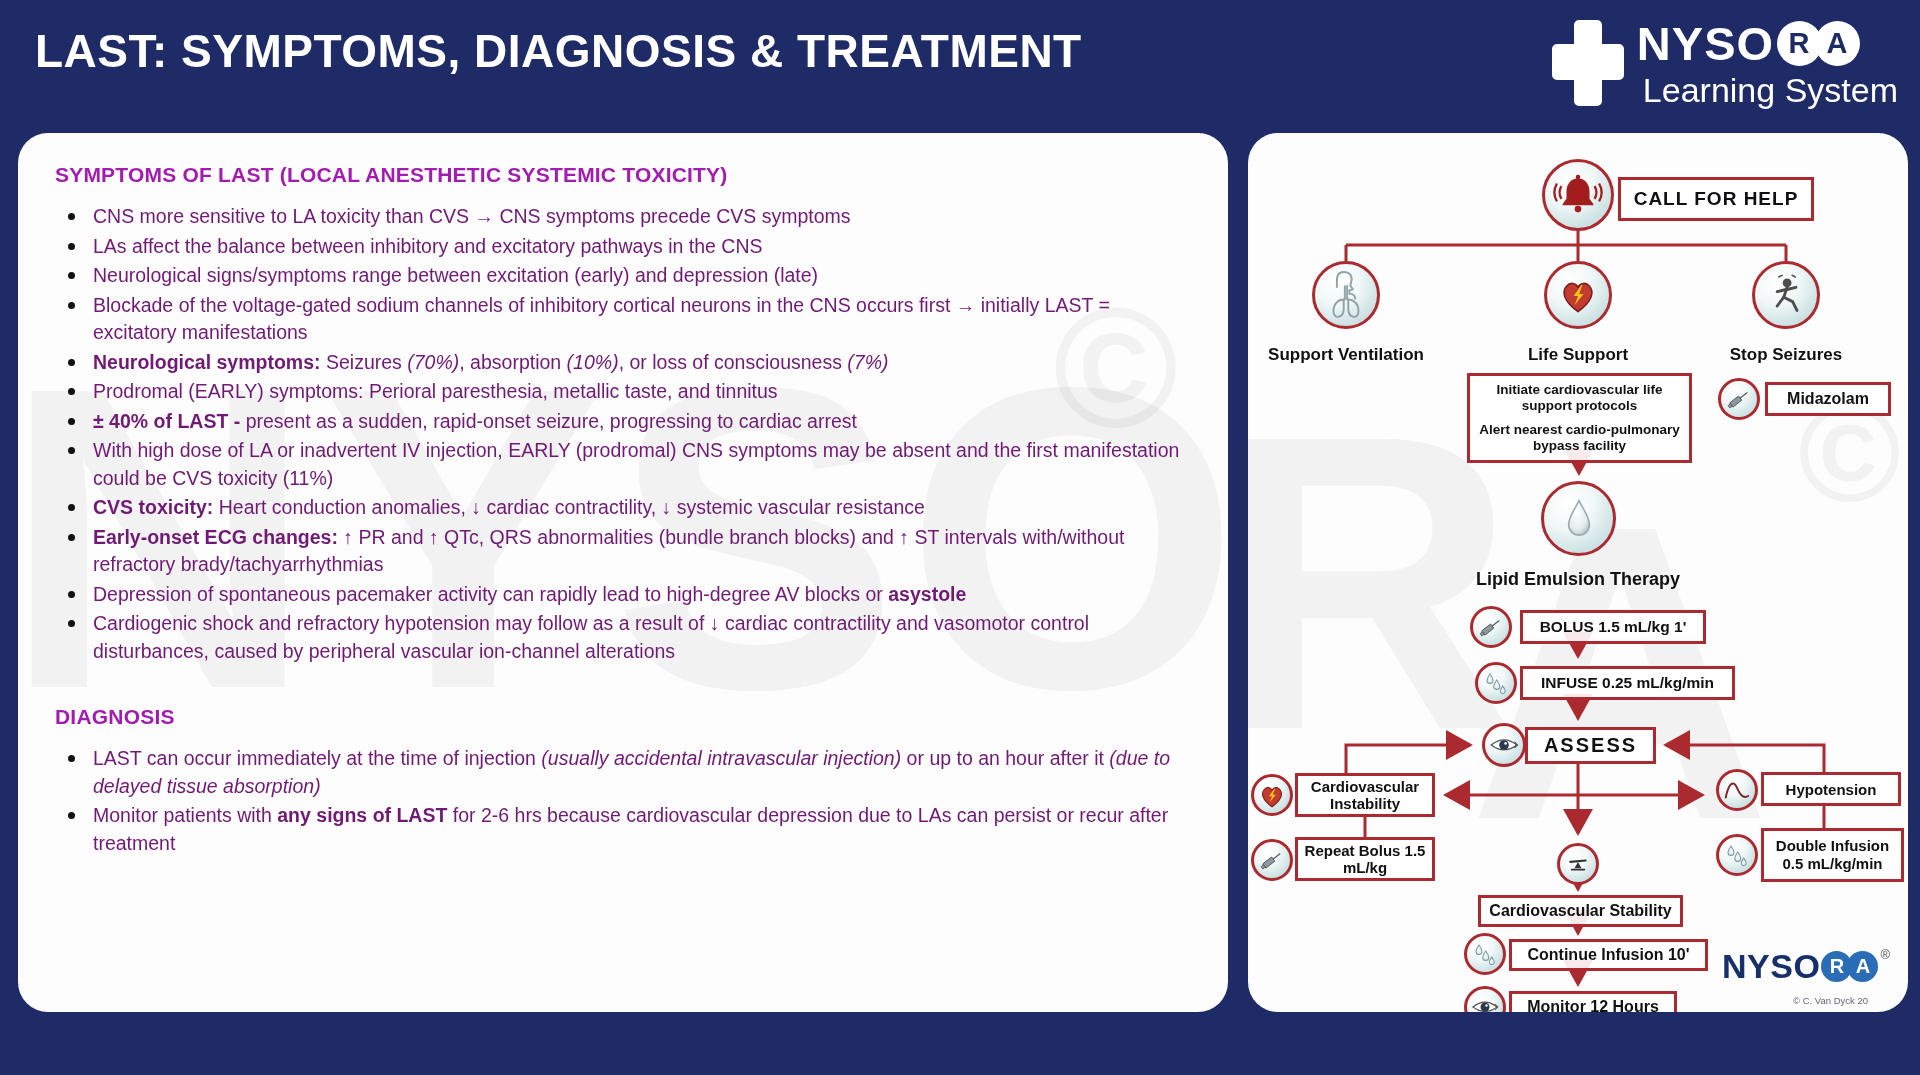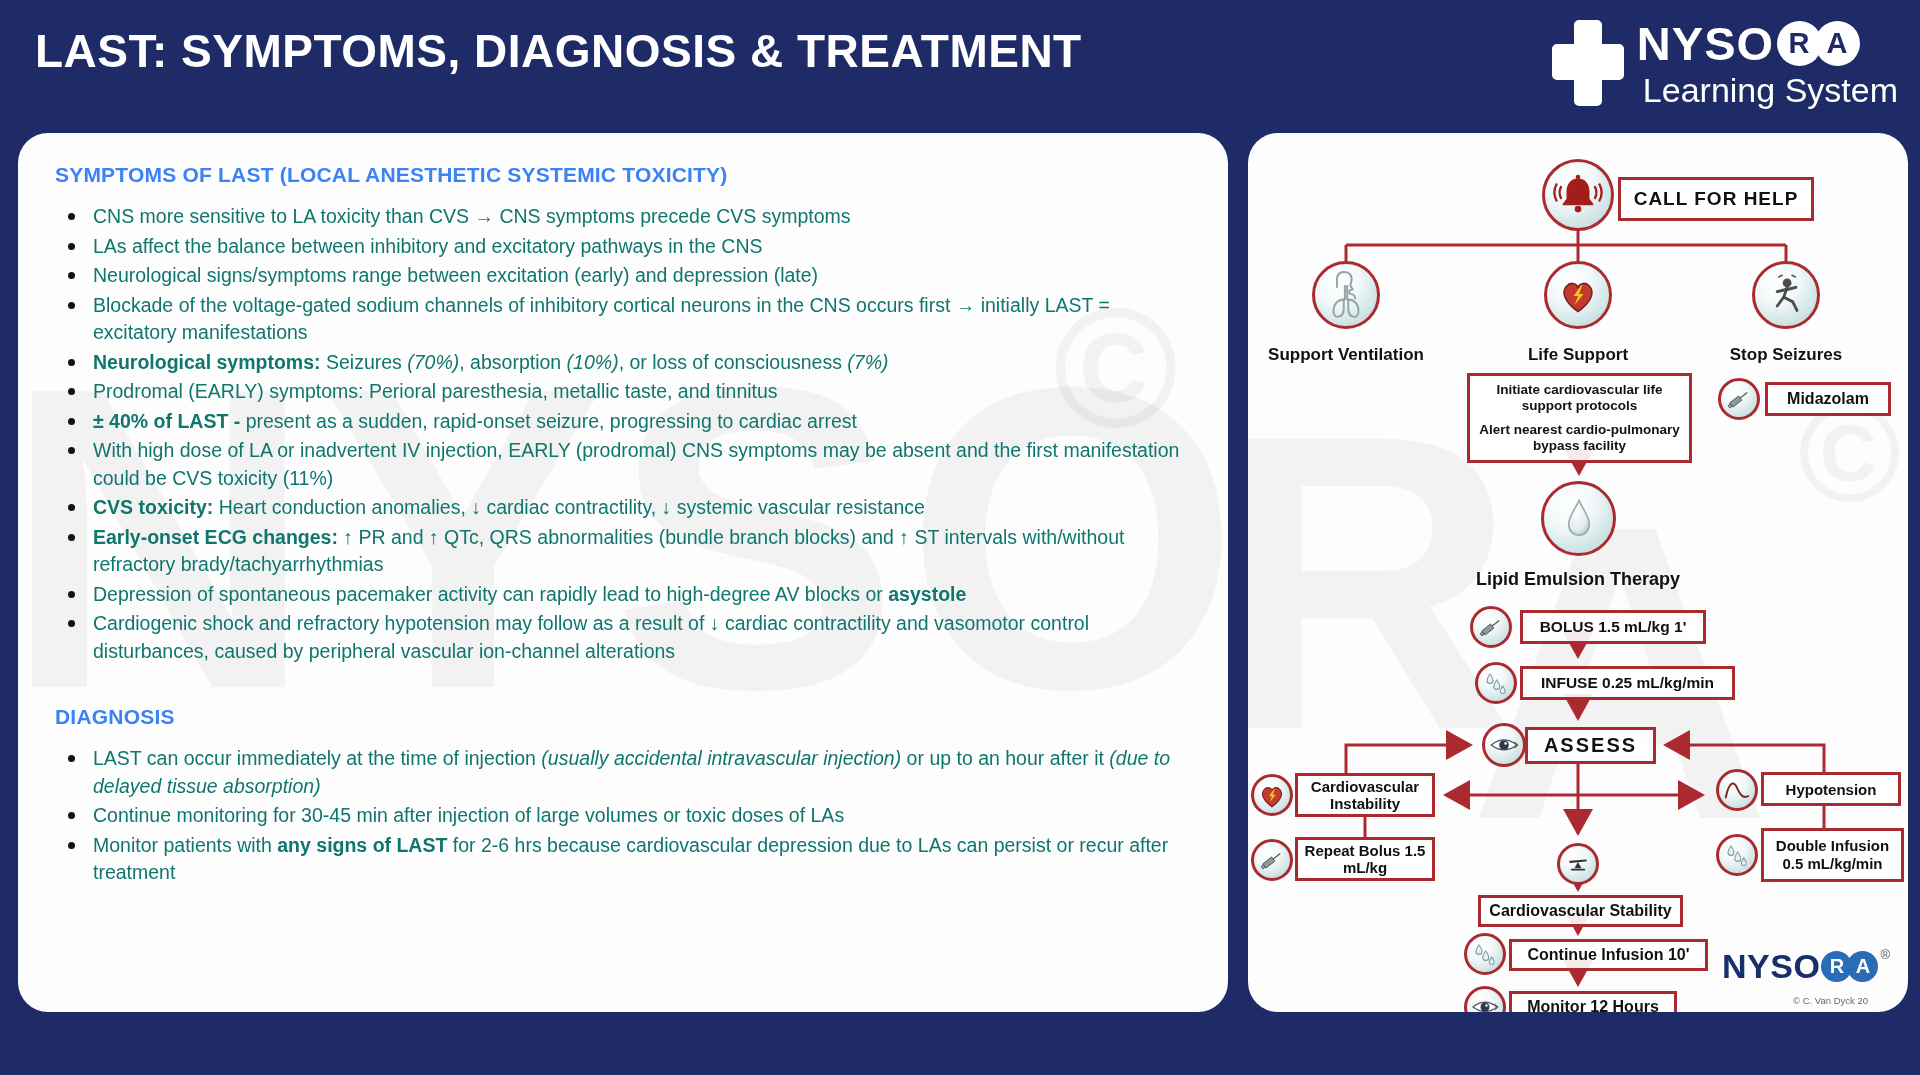--- a/index.html
+++ b/index.html
@@ -16,22 +16,22 @@
                 display:flex;align-items:center;justify-content:center;font-size:29px;font-weight:bold;
                 margin-left:3px;box-sizing:border-box;}
   .brand-circle + .brand-circle{margin-left:-7px;}
   .brand-sub{color:#ffffff;font-size:34px;font-weight:400;margin-top:0;padding-left:6px;}
   
   .panel{position:absolute;background:#fdfdfd;border-radius:30px;box-sizing:border-box;}
   .panel-left{left:18px;top:133px;width:1210px;height:879px;padding:30px 34px 0 37px;}
   .panel-right{left:1248px;top:133px;width:660px;height:879px;}
   .wm{position:absolute;color:rgba(60,60,60,.055);font-weight:bold;pointer-events:none;
       user-select:none;line-height:1;z-index:0;}
-  .sec-heading{color:#3b82f6;font-size:21px;font-weight:bold;letter-spacing:.2px;margin:0;position:relative;z-index:1;}
-  ul.bullets{list-style:none;margin:16px 0 0 0;padding:0;font-size:19.5px;color:#0f766e;
+  .sec-heading{color:#a21caf;font-size:21px;font-weight:bold;letter-spacing:.2px;margin:0;position:relative;z-index:1;}
+  ul.bullets{list-style:none;margin:16px 0 0 0;padding:0;font-size:19.5px;color:#701a75;
              line-height:27.5px;position:relative;z-index:1;}
   ul.bullets li{padding-left:38px;position:relative;margin-bottom:2px;}
   ul.bullets li::before{content:"";position:absolute;left:13px;top:10px;width:7px;height:7px;
                         border-radius:50%;background:#111;}
   .diag-gap{margin-top:40px;}
   
   .fc{position:absolute;inset:0;z-index:1;}
   .fc-lines{position:absolute;left:0;top:0;}
   .fc-box{position:absolute;border:3px solid #ab2a30;background:rgba(255,255,255,.9);
           display:flex;flex-direction:column;align-items:center;justify-content:center;
@@ -85,21 +85,20 @@
         <li><span>With high dose of LA or inadvertent IV injection, EARLY (prodromal) CNS symptoms may be absent and the first manifestation could be CVS toxicity (11%)</span></li>
         <li><span style="font-weight: bold;">CVS toxicity:</span><span> Heart conduction anomalies, ↓ cardiac contractility, ↓ systemic vascular resistance</span></li>
         <li><span style="font-weight: bold;">Early-onset ECG changes:</span><span> ↑ PR and ↑ QTc, QRS abnormalities (bundle branch blocks) and ↑ ST intervals with/without refractory brady/tachyarrhythmias</span></li>
         <li><span>Depression of spontaneous pacemaker activity can rapidly lead to high-degree AV blocks or </span><span style="font-weight: bold;">asystole</span></li>
         <li><span>Cardiogenic shock and refractory hypotension may follow as a result of ↓ cardiac contractility and vasomotor control disturbances, caused by peripheral vascular ion-channel alterations</span></li>
       </ul>
 
     <h2 class="sec-heading diag-gap">DIAGNOSIS</h2>
     <ul class="bullets">
         <li><span>LAST can occur immediately at the time of injection </span><span style="font-style: italic;">(usually accidental intravascular injection)</span><span> or up to an hour after it </span><span style="font-style: italic;">(due to delayed tissue absorption)</span></li>
-        <li><span>Continue monitoring for 30-45 min after injection of large volumes or toxic doses of LAs</span></li>
         <li><span>Monitor patients with </span><span style="font-weight: bold;">any signs of LAST</span><span> for 2-6 hrs because cardiovascular depression due to LAs can persist or recur after treatment</span></li>
       </ul>
   </div>
 
   <div class="panel panel-right">
     <span class="wm" style="left:-35px;top:240px;font-size:420px;">R</span>
     <span class="wm" style="left:220px;top:330px;font-size:420px;">A</span>
     <span class="wm" style="left:550px;top:250px;font-size:140px;">©</span>
 
     <div class="fc">

